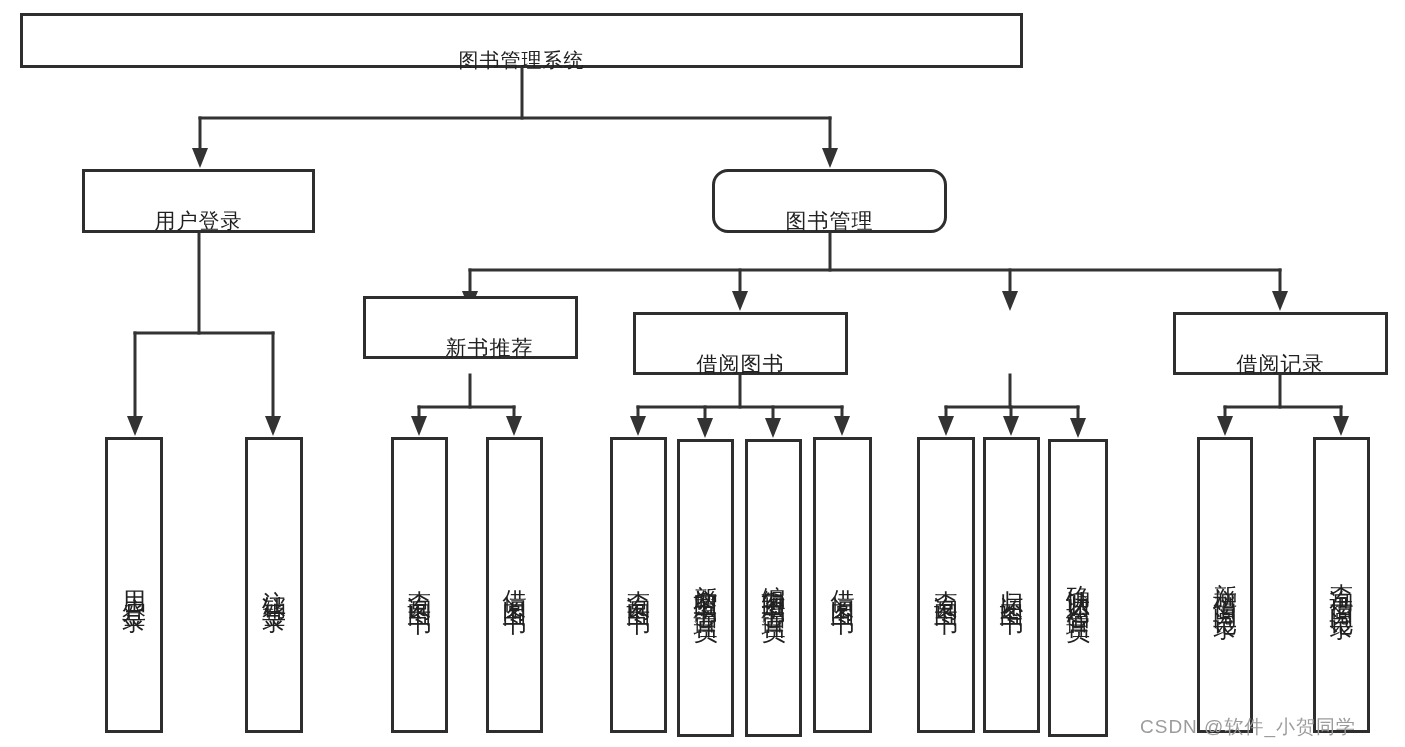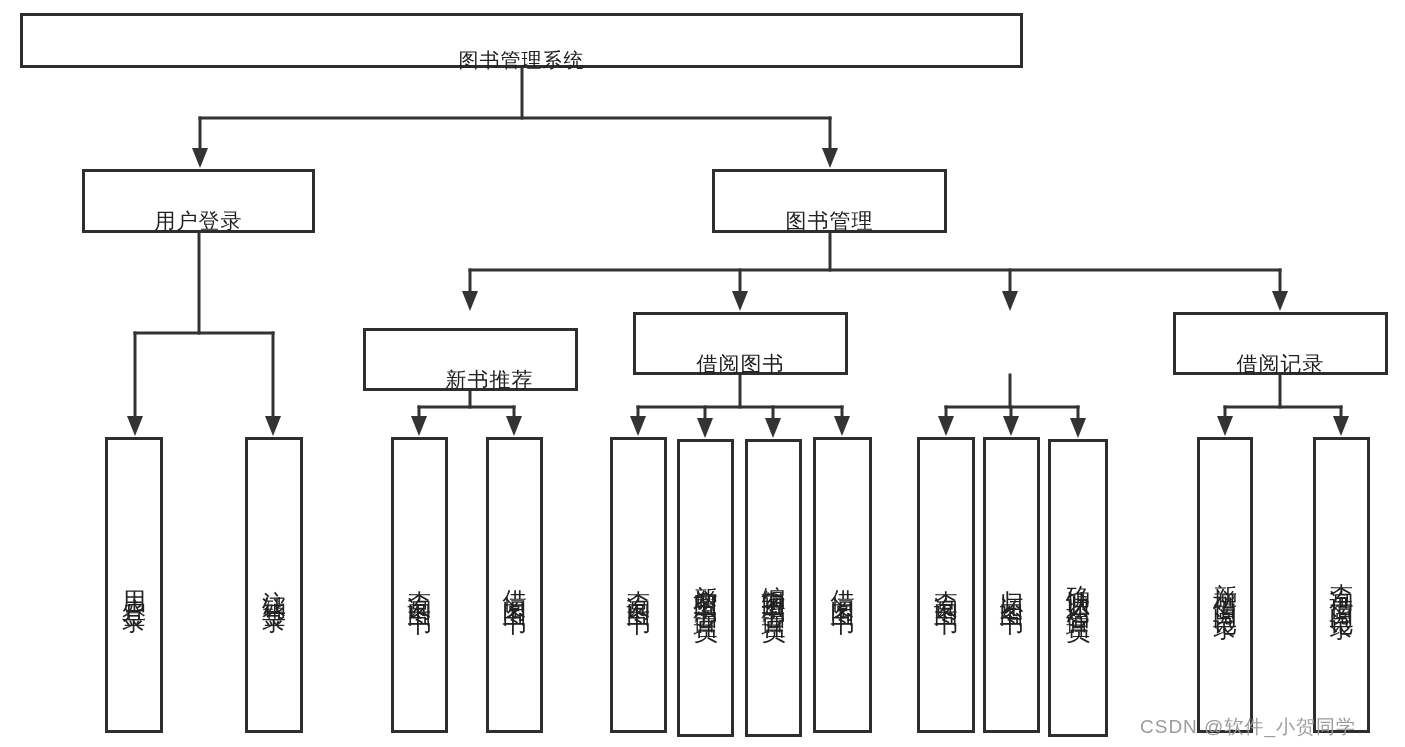--- a/index.html
+++ b/index.html
@@ -113,25 +113,25 @@
       <polygon points="1333,416 1349,416 1341,436" fill="#333333"></polygon>
     </svg>
 
   <div class="node root" style="left:20px;top:13px;width:1003px;height:55px;">
     <span class="hlabel">图书管理系统</span>
   </div>
 
   <div class="node" style="left:82px;top:169px;width:233px;height:64px;">
     <span class="hlabel">用户登录</span>
   </div>
-  <div class="node" style="left:712px;top:169px;width:235px;height:64px;">
+  <div class="node" style="left:712px;top:169px;width:235px;height:64px;border-radius:16px;">
     <span class="hlabel">图书管理</span>
   </div>
 
-  <div class="node" style="left:363px;top:328px;width:215px;height:63px;padding-left:38px;">
+  <div class="node" style="left:363px;top:296px;width:215px;height:63px;padding-left:38px;">
     <span class="hlabel">新书推荐</span>
   </div>
   <div class="node" style="left:633px;top:312px;width:215px;height:63px;">
     <span class="hlabel">借阅图书</span>
   </div>
   <div class="node" style="left:1173px;top:312px;width:215px;height:63px;">
     <span class="hlabel">借阅记录</span>
   </div>
 
   <div class="node" style="left:105px;top:437px;width:58px;height:296px;">

